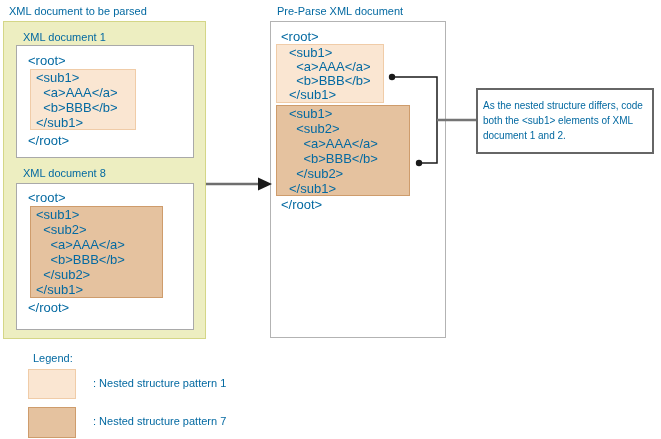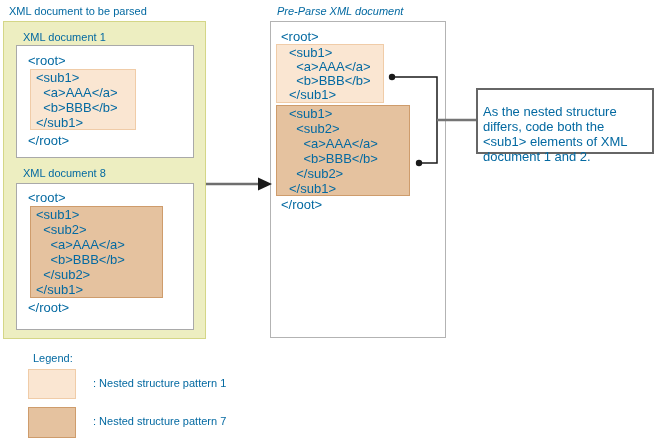--- a/index.html
+++ b/index.html
@@ -11,21 +11,21 @@
   .label { font-size:11px; line-height:13px; white-space:nowrap; }
   .code-line { white-space:pre; font-size:13px; line-height:15px; }
   .lh14 .code-line { line-height:14px; }
   .group { background:#EDEEC1; border:1px solid #D4D687; }
   .doc-box { background:#ffffff; border:1px solid #A9A9A9; }
   .middle-box { background:#ffffff; border:1px solid #B3B3B3; }
   .pattern1 { background:#FAE6D2; border:1px solid #F0CCA8; }
   .pattern2 { background:#E5C29F; border:1px solid #CE9C6C; }
   .callout {
     background:#ffffff; border:2px solid #666666;
-    font-size:13px; line-height:15px; padding:14px 5px;
+    font-size:10px; line-height:15px; padding:8px 5px;
   }
   .overlay { position:absolute; left:0; top:0; pointer-events:none; }
 </style>
 </head>
 <body>
 
 <div class="canvas">
 
   <div class="abs label" style="left:9px; top:5px;">XML document to be parsed</div>
 
@@ -59,21 +59,21 @@
           <div class="code-line">    &lt;b&gt;BBB&lt;/b&gt;</div>
           <div class="code-line">  &lt;/sub2&gt;</div>
           <div class="code-line">&lt;/sub1&gt;</div>
         </div>
       <div class="abs" style="left:11px; top:116px;">
           <div class="code-line">&lt;/root&gt;</div>
         </div>
     </div>
   </div>
 
-  <div class="abs label" style="left:277px; top:5px;font-style:italic;">Pre-Parse XML document</div>
+  <div class="abs label" style="left:277px; top:5px;">Pre-Parse XML document</div>
 
   <div class="abs middle-box" style="left:270px; top:21px; width:176px; height:317px;">
     <div class="abs" style="left:10px; top:7px;">
         <div class="code-line">&lt;root&gt;</div>
       </div>
     <div class="abs pattern1 lh14" style="left:5px; top:22px; width:108px; height:59px; padding-left:12px; padding-top:1px;">
         <div class="code-line">&lt;sub1&gt;</div>
         <div class="code-line">  &lt;a&gt;AAA&lt;/a&gt;</div>
         <div class="code-line">  &lt;b&gt;BBB&lt;/b&gt;</div>
         <div class="code-line">&lt;/sub1&gt;</div>

